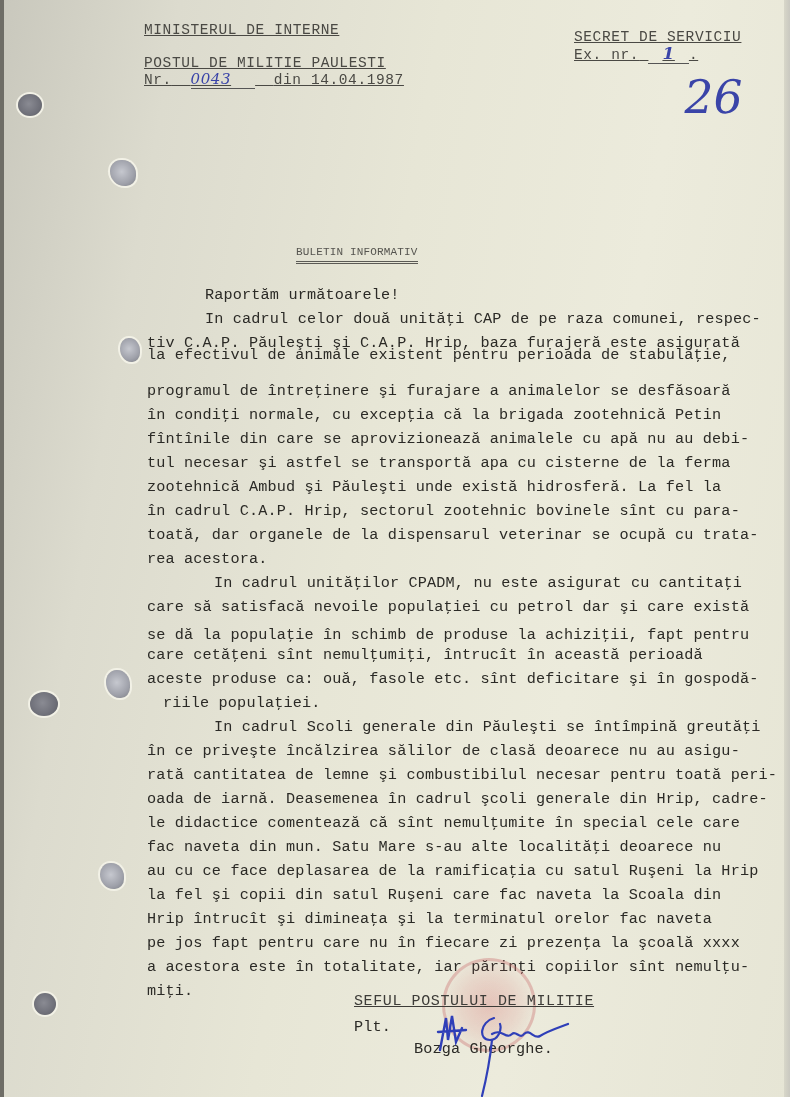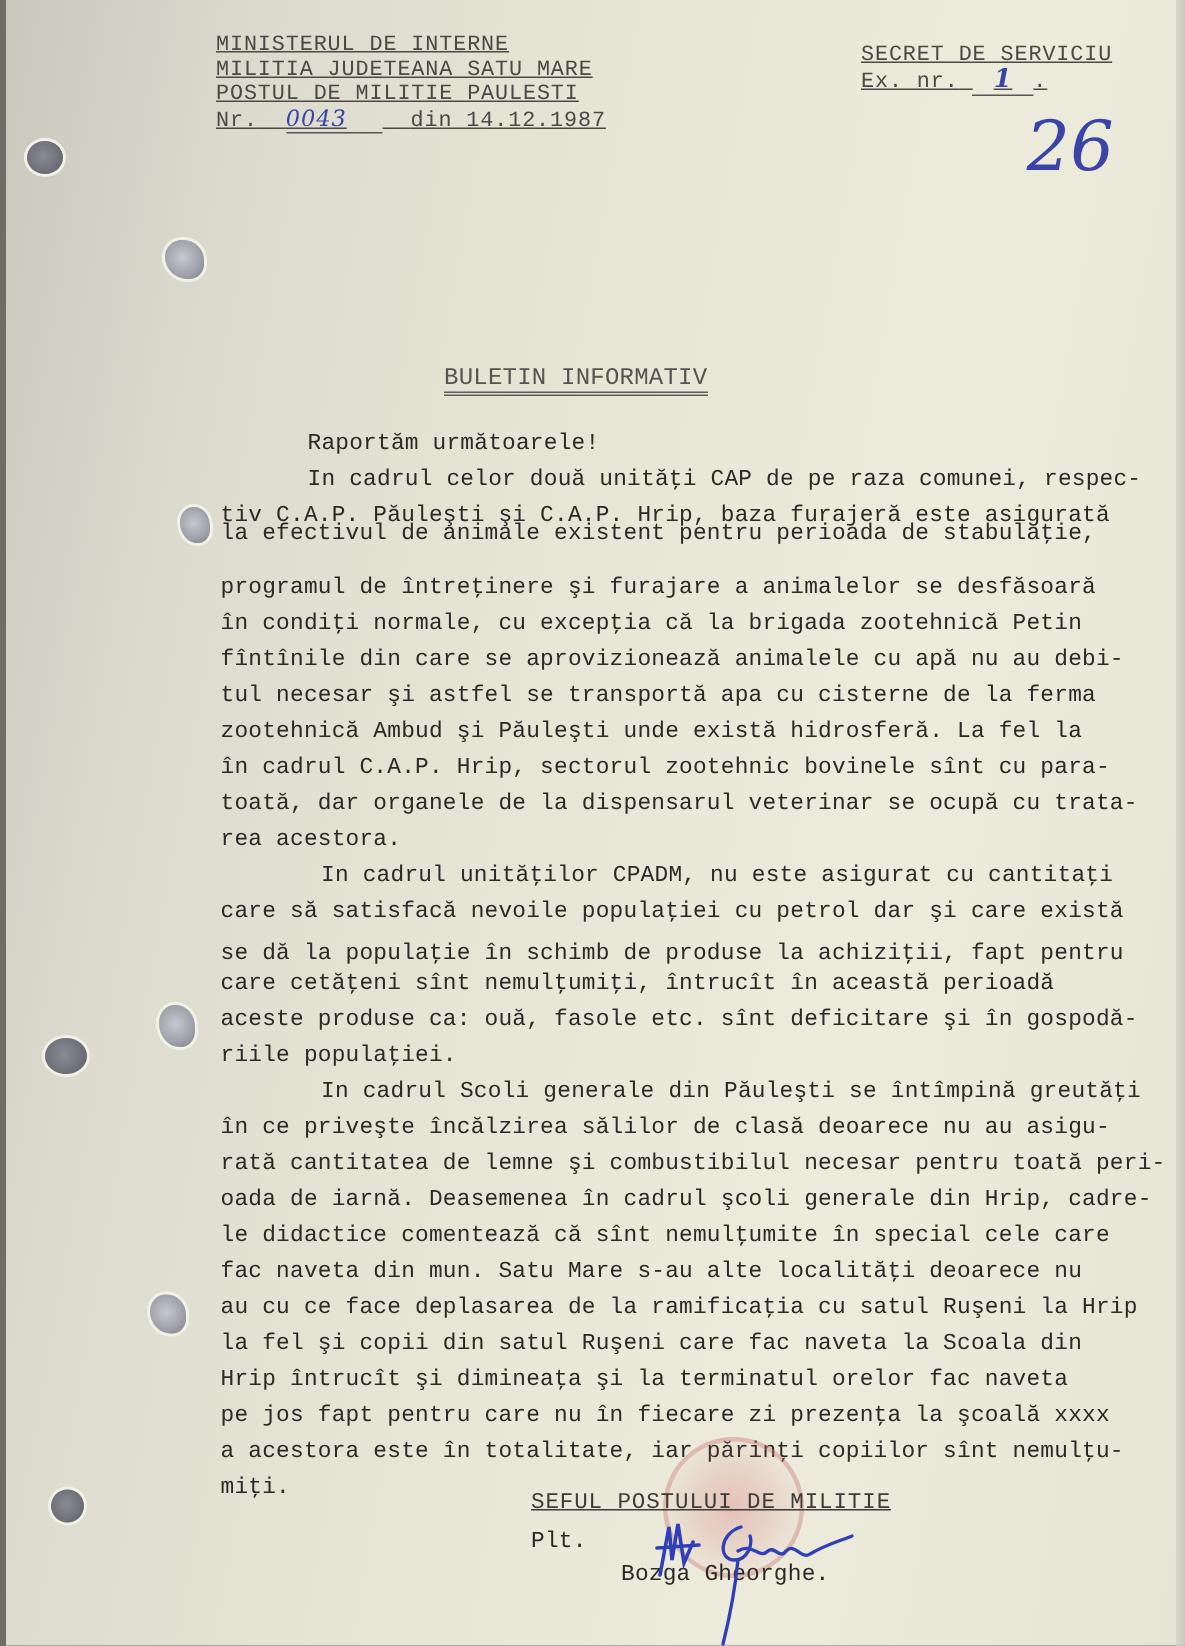--- a/index.html
+++ b/index.html
@@ -44,48 +44,47 @@
 
   <div class="hole" style="left:14px;top:94px;width:24px;height:22px;"></div>
   <div class="hole torn" style="left:106px;top:160px;width:26px;height:26px;"></div>
   <div class="hole torn" style="left:116px;top:338px;width:20px;height:24px;"></div>
   <div class="hole" style="left:26px;top:692px;width:28px;height:24px;"></div>
   <div class="hole torn" style="left:102px;top:670px;width:24px;height:28px;"></div>
   <div class="hole torn" style="left:96px;top:863px;width:24px;height:26px;"></div>
   <div class="hole" style="left:30px;top:993px;width:22px;height:22px;"></div>
 
   <div class="tw hdr" style="left:140px;top:23px;">MINISTERUL DE INTERNE</div>
-  <div class="tw hdr" style="left:140px;top:40px;">MILITIA JUDETEANA SATU MARE</div>
   <div class="tw hdr" style="left:140px;top:56px;">POSTUL DE MILITIE PAULESTI</div>
-  <div class="tw hdr" style="left:140px;top:72px;"><span>Nr.</span>  <span class="hand" style="position:relative;font-size:15px;border-bottom:1px solid #555;padding-right:24px;">0043</span>  <span>din 14.12.1987</span></div>
+  <div class="tw hdr" style="left:140px;top:72px;"><span>Nr.</span>  <span class="hand" style="position:relative;font-size:15px;border-bottom:1px solid #555;padding-right:24px;">0043</span>  <span>din 14.04.1987</span></div>
 
   <div class="tw hdr" style="left:570px;top:30px;">SECRET DE SERVICIU</div>
   <div class="tw hdr" style="left:570px;top:46px;"><span>Ex. nr.</span> <span class="hand" style="position:relative;font-weight:bold;font-size:17px;border-bottom:1px solid #555;padding:0 14px;">1</span>.</div>
   <div class="hand" style="left:680px;top:74px;font-size:46px;line-height:46px;font-style:normal;transform:skewX(-10deg);">26</div>
 
-  <div class="tw title-underline" style="left:292px;top:243px;line-height:18px;color:#55544f;font-size:16px;">BULETIN INFORMATIV</div>
+  <div class="tw title-underline" style="left:292px;top:243px;line-height:18px;color:#55544f;font-size:11px;">BULETIN INFORMATIV</div>
 
   <div class="tw" style="left:201px;top:284px;">Raportăm următoarele!</div>
   <div class="tw" style="left:201px;top:308px;">In cadrul celor două unităţi CAP de pe raza comunei, respec-</div>
   <div class="tw" style="left:143px;top:332px;">tiv C.A.P. Păuleşti şi C.A.P. Hrip, baza furajeră este asigurată</div>
   <div class="tw" style="left:143px;top:344px;">la efectivul de animale existent pentru perioada de stabulaţie,</div>
   <div class="tw" style="left:143px;top:380px;">programul de întreţinere şi furajare a animalelor se desfăsoară</div>
   <div class="tw" style="left:143px;top:404px;">în condiţi normale, cu excepţia că la brigada zootehnică Petin</div>
   <div class="tw" style="left:143px;top:428px;">fîntînile din care se aprovizionează animalele cu apă nu au debi-</div>
   <div class="tw" style="left:143px;top:452px;">tul necesar şi astfel se transportă apa cu cisterne de la ferma</div>
   <div class="tw" style="left:143px;top:476px;">zootehnică Ambud şi Păuleşti unde există hidrosferă. La fel la</div>
   <div class="tw" style="left:143px;top:500px;">în cadrul C.A.P. Hrip, sectorul zootehnic bovinele sînt cu para-</div>
   <div class="tw" style="left:143px;top:524px;">toată, dar organele de la dispensarul veterinar se ocupă cu trata-</div>
   <div class="tw" style="left:143px;top:548px;">rea acestora.</div>
   <div class="tw" style="left:210px;top:572px;">In cadrul unităţilor CPADM, nu este asigurat cu cantitaţi</div>
   <div class="tw" style="left:143px;top:596px;">care să satisfacă nevoile populaţiei cu petrol dar şi care există</div>
   <div class="tw" style="left:143px;top:624px;">se dă la populaţie în schimb de produse la achiziţii, fapt pentru</div>
   <div class="tw" style="left:143px;top:644px;">care cetăţeni sînt nemulţumiţi, întrucît în această perioadă</div>
   <div class="tw" style="left:143px;top:668px;">aceste produse ca: ouă, fasole etc. sînt deficitare şi în gospodă-</div>
-  <div class="tw" style="left:143px;top:692px;text-align:right;">riile populaţiei.</div>
+  <div class="tw" style="left:159px;top:692px;text-align:right;">riile populaţiei.</div>
   <div class="tw" style="left:210px;top:716px;">In cadrul Scoli generale din Păuleşti se întîmpină greutăţi</div>
   <div class="tw" style="left:143px;top:740px;">în ce priveşte încălzirea sălilor de clasă deoarece nu au asigu-</div>
   <div class="tw" style="left:143px;top:764px;">rată cantitatea de lemne şi combustibilul necesar pentru toată peri-</div>
   <div class="tw" style="left:143px;top:788px;">oada de iarnă. Deasemenea în cadrul şcoli generale din Hrip, cadre-</div>
   <div class="tw" style="left:143px;top:812px;">le didactice comentează că sînt nemulţumite în special cele care</div>
   <div class="tw" style="left:143px;top:836px;">fac naveta din mun. Satu Mare s-au alte localităţi deoarece nu</div>
   <div class="tw" style="left:143px;top:860px;">au cu ce face deplasarea de la ramificaţia cu satul Ruşeni la Hrip</div>
   <div class="tw" style="left:143px;top:884px;">la fel şi copii din satul Ruşeni care fac naveta la Scoala din</div>
   <div class="tw" style="left:143px;top:908px;">Hrip întrucît şi dimineaţa şi la terminatul orelor fac naveta</div>
   <div class="tw" style="left:143px;top:932px;">pe jos fapt pentru care nu în fiecare zi prezenţa la şcoală xxxx</div>

